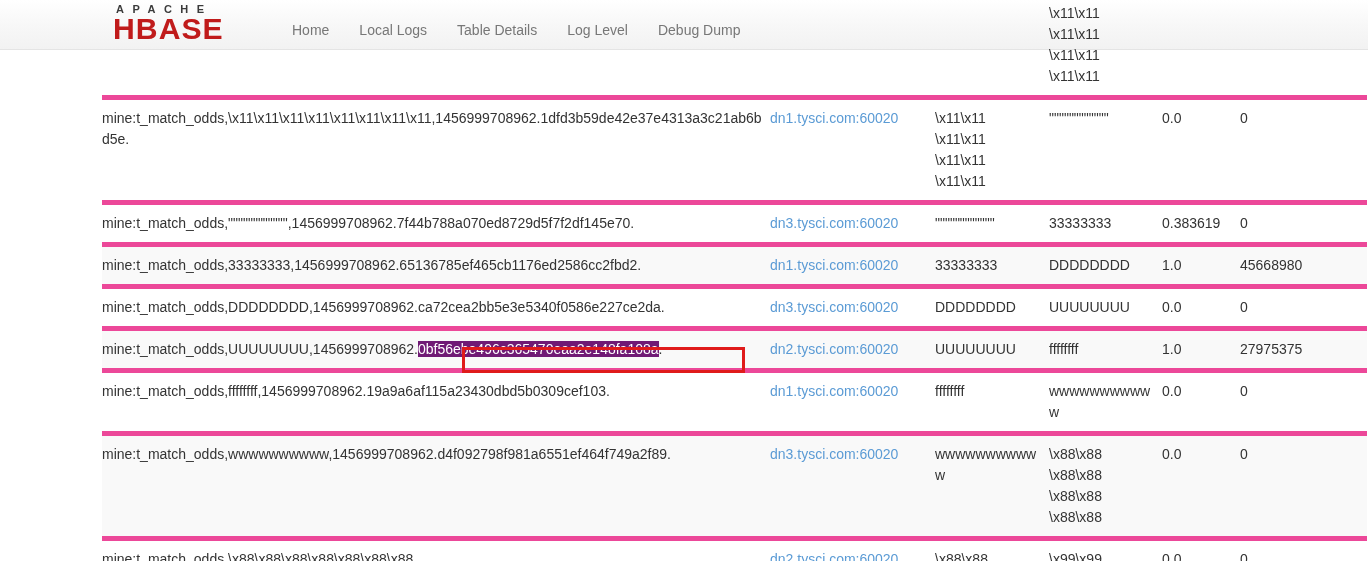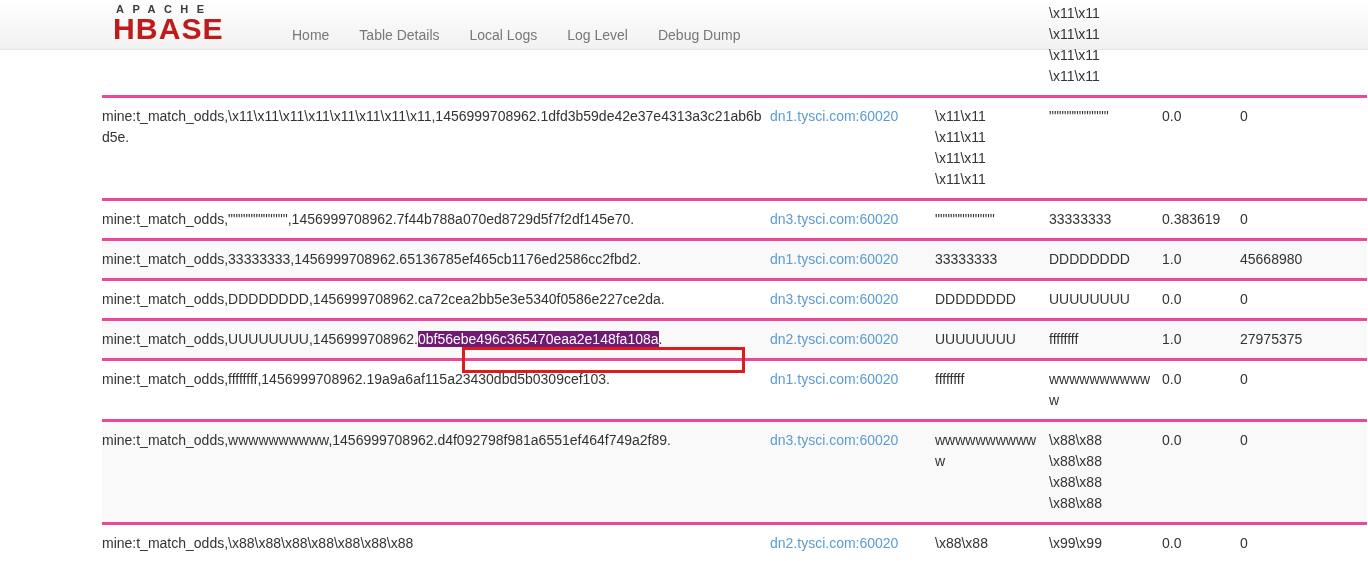--- a/index.html
+++ b/index.html
@@ -61,21 +61,21 @@
     margin-top: -1px;
     transform: scaleX(1.04);
     transform-origin: left center;
   }
   .nav-links {
     position: absolute;
     left: 277px;
     top: 0;
     height: 50px;
     display: flex;
-    align-items: flex-end;
+    align-items: center;
     padding-top: 5px;
   }
   .nav-link {
     display: block;
     font-size: 14px;
     color: #777777;
     text-decoration: none;
     padding: 9px 15px 10px 15px;
     line-height: 20px;
     white-space: nowrap;
@@ -91,21 +91,21 @@
   }
   table.regions {
     border-collapse: collapse;
     width: 1265px;
     margin-left: 102px;
     table-layout: fixed;
     font-size: 14px;
     color: #333333;
   }
   table.regions td {
-    border-top: 3px solid #ec4899;
+    border-top: 5px solid #ec4899;
     padding: 8px 8px 8px 0;
     vertical-align: top;
     line-height: 21px;
     word-break: break-all;
     background: transparent;
   }
   tr.striped td { background: #f9f9f9; }
 
   
   .c-name   { width: 668px; padding-left: 8px !important; }
@@ -152,22 +152,22 @@
 <div id="page">
 
   <div class="navbar">
     <div class="navbar-inner">
       <a class="brand" href="#">
         <span class="brand-apache">APACHE</span>
         <span class="brand-hbase">HBASE</span>
       </a>
       <div class="nav-links">
         <a class="nav-link" href="#">Home</a>
+        <a class="nav-link" href="#">Local Logs</a>
         <a class="nav-link" href="#">Table Details</a>
-        <a class="nav-link" href="#">Local Logs</a>
         <a class="nav-link" href="#">Log Level</a>
         <a class="nav-link" href="#">Debug Dump</a>
       </div>
     </div>
   </div>
 
   <div class="table-wrap">
     <table class="regions">
       <colgroup>
         <col class="c-name">

